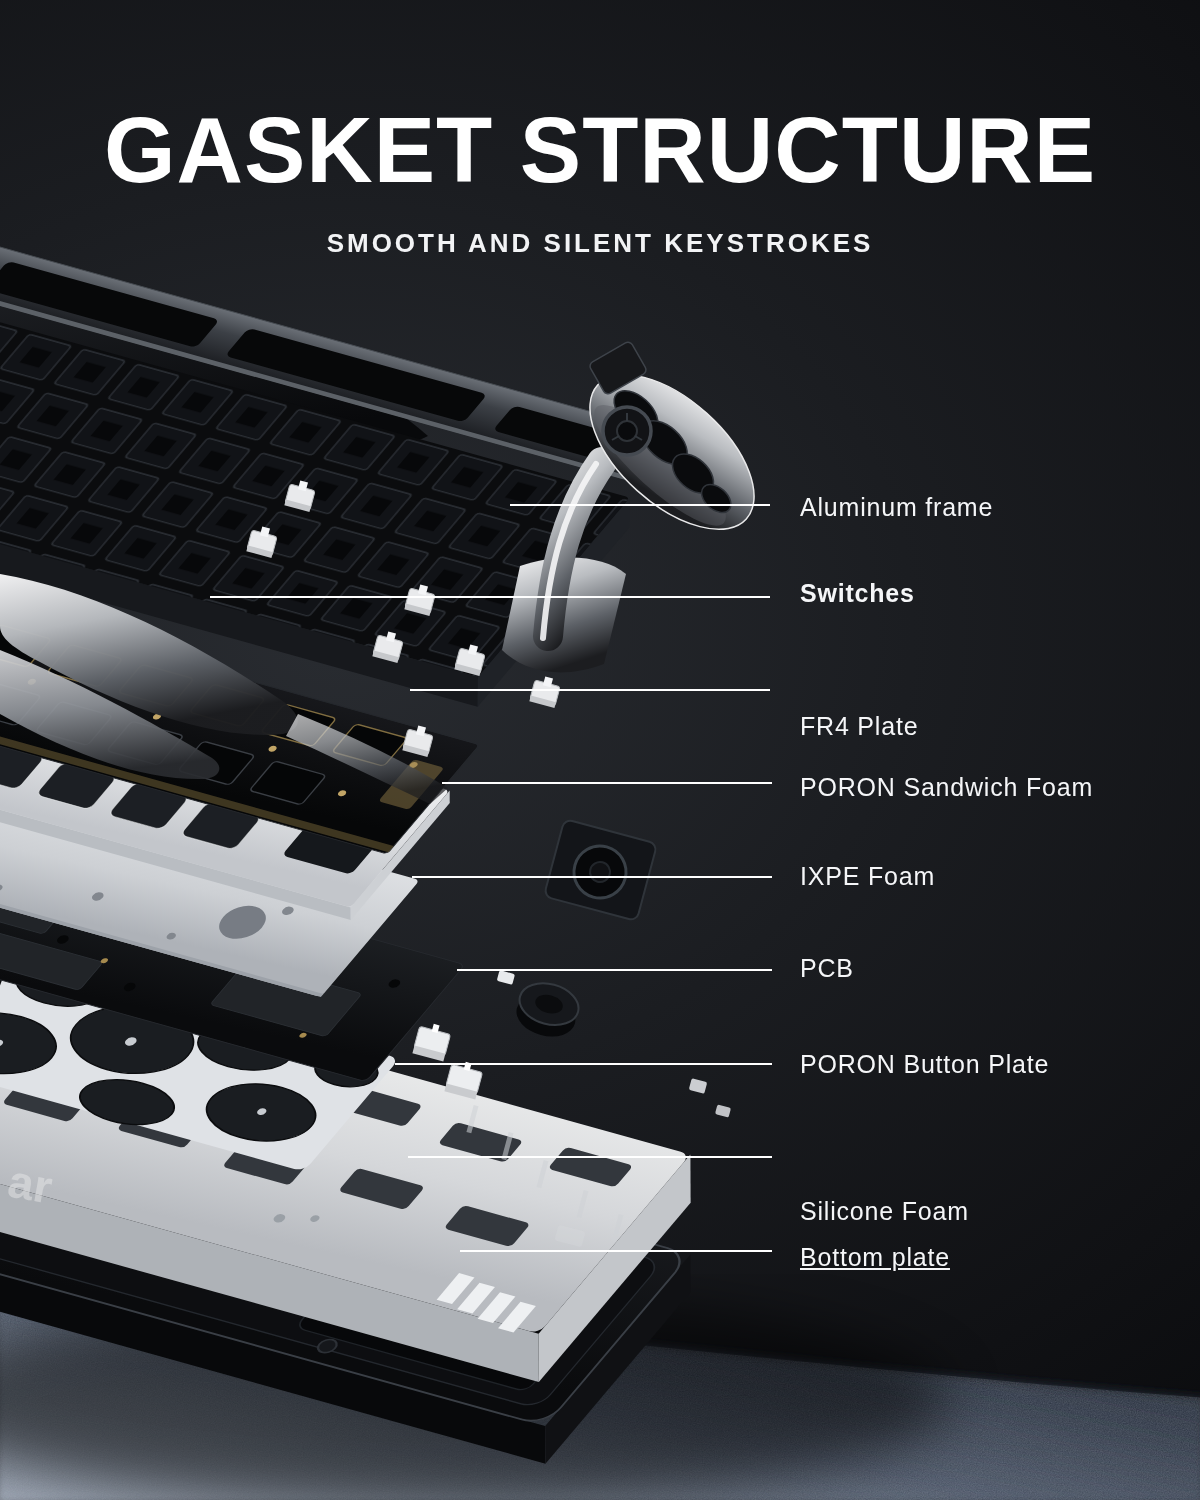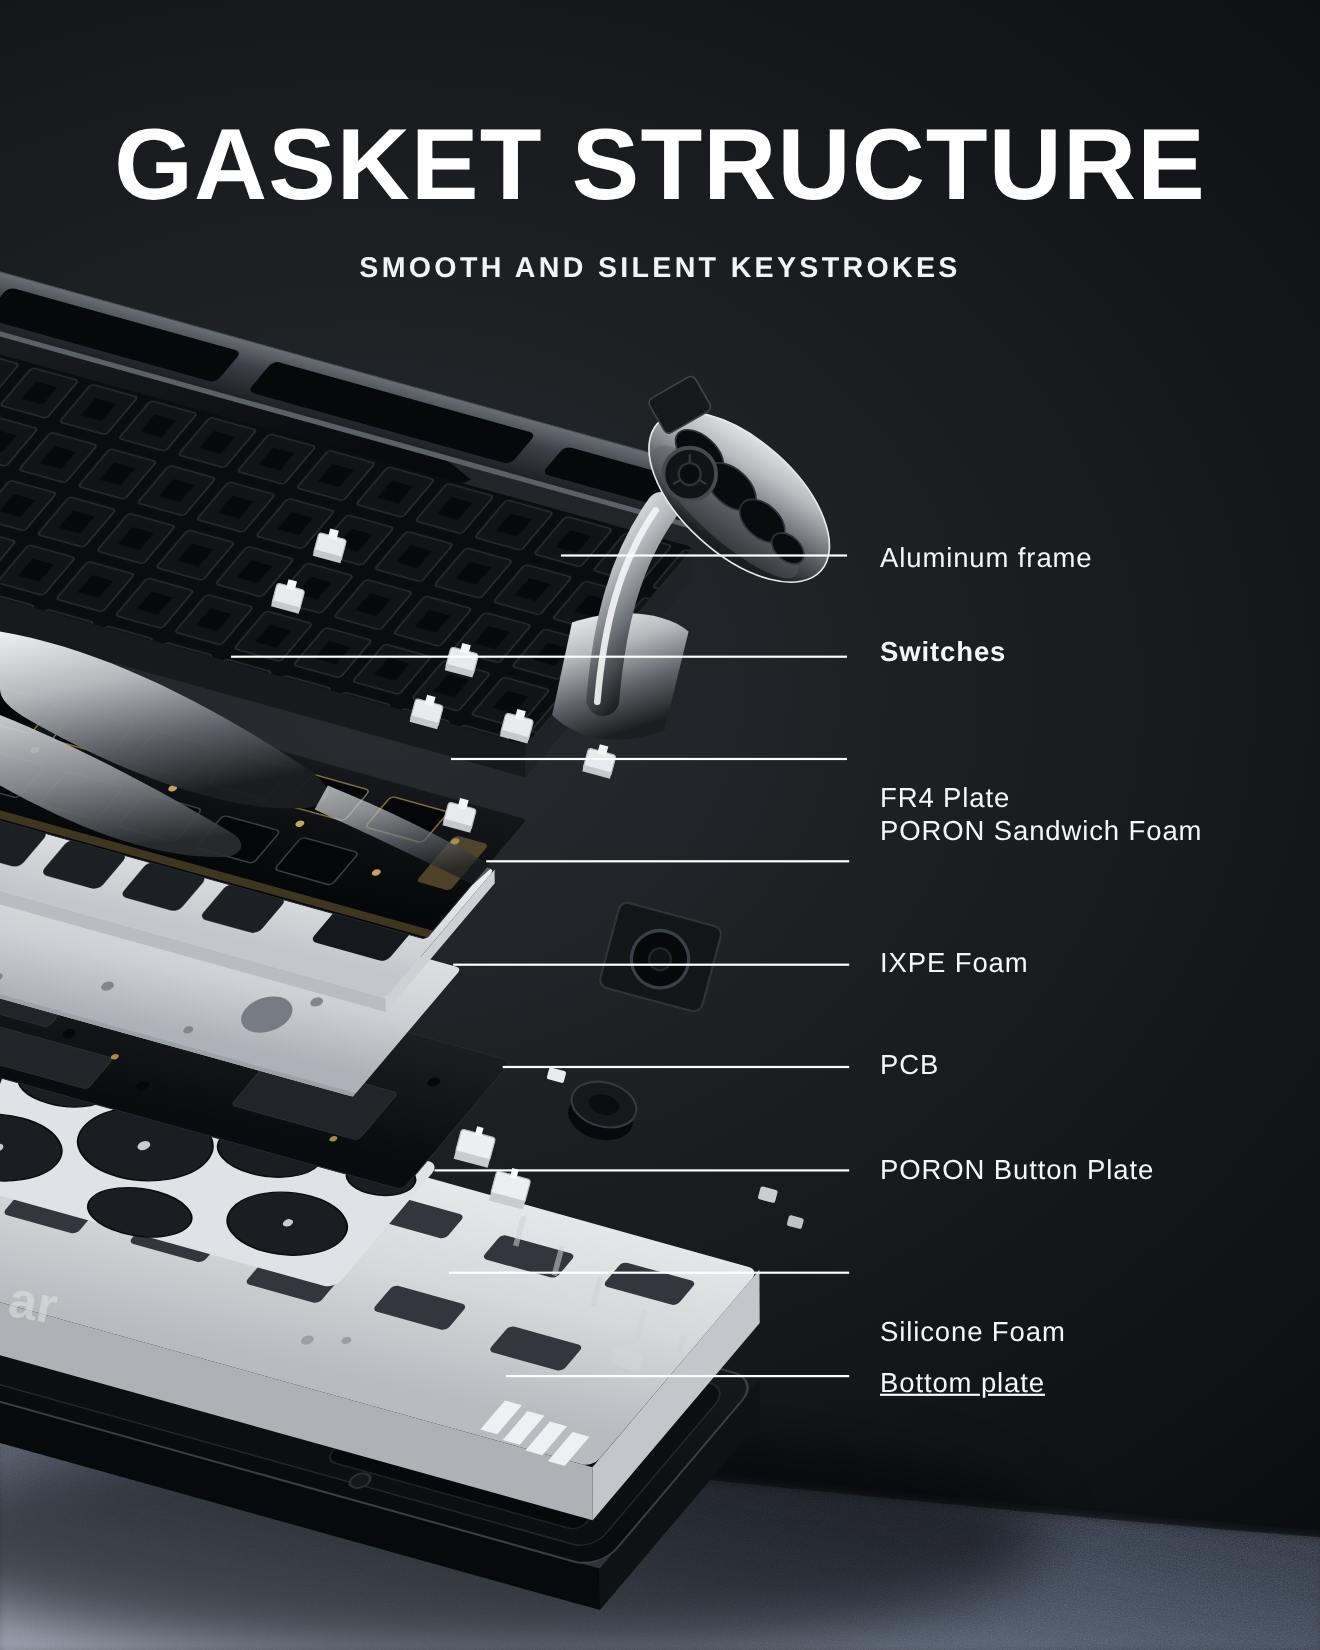--- a/index.html
+++ b/index.html
@@ -19,21 +19,21 @@
     letter-spacing:3px;white-space:nowrap;
   }
   .callout-line{position:absolute;height:2px;background:#ffffff;z-index:3;}
   .callout-label{
     position:absolute;left:800px;z-index:3;color:#f5f6f8;font-size:25px;line-height:42px;
     letter-spacing:.8px;font-weight:400;white-space:nowrap;
   }
   .l1{left:510px;width:260px;top:504px;} .t1{top:486px;}
   .l2{left:210px;width:560px;top:596px;} .t2{top:572px;font-weight:bold;}
   .l3{left:410px;width:360px;top:689px;} .t3{top:670px;margin-top:35px;}
-  .l4{left:442px;width:330px;top:782px;} .t4{top:735px;}
+  .l4{left:442px;width:330px;top:782px;} .t4{top:766px;}
   .l5{left:412px;width:360px;top:876px;} .t5{top:855px;}
   .l6{left:457px;width:315px;top:969px;} .t6{top:947px;}
   .l7{left:395px;width:377px;top:1063px;} .t7{top:1043px;}
   .l8{left:408px;width:364px;top:1156px;} .t8{top:1190px;}
   .l9{left:460px;width:312px;top:1250px;} .t9{top:1236px;text-decoration:underline;}
 </style>
 </head>
 <body>
 
 <div class="stage">

